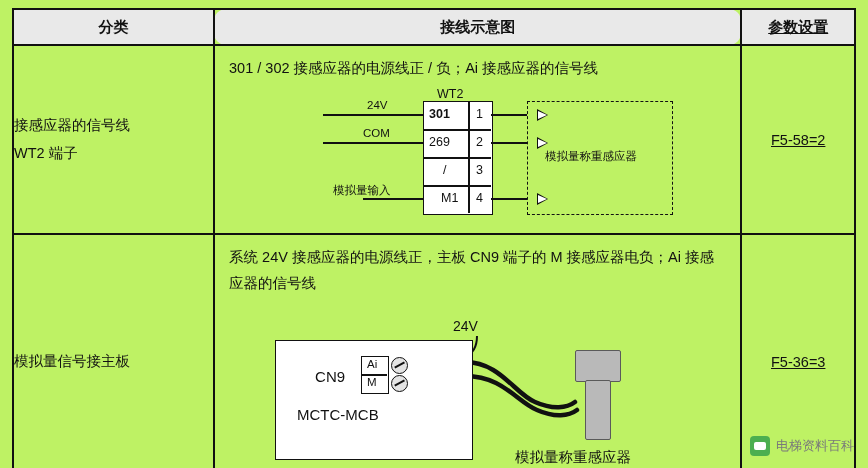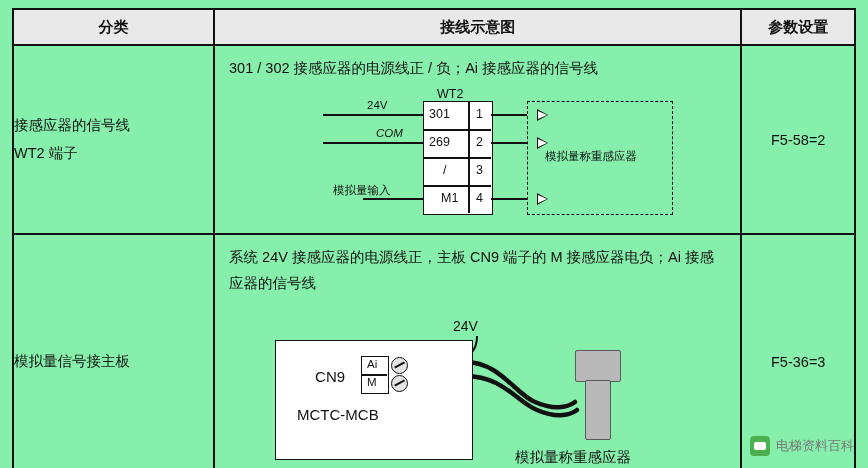--- a/index.html
+++ b/index.html
@@ -1,24 +1,24 @@
 <!DOCTYPE html>
 <html><head>
 <meta charset="utf-8">
 <style>
   html,body{margin:0;padding:0;background:#ffffff;}
   body{font-family:"Liberation Sans","DejaVu Sans",sans-serif;color:#111;}
-  #page{position:relative;width:868px;height:468px;background:#86efac;overflow:hidden;}
+  #page{position:relative;width:868px;height:468px;background:#bef264;overflow:hidden;}
 
   table.main{border-collapse:collapse;position:absolute;left:12px;top:8px;width:844px;}
   table.main td,table.main th{border:2px solid #111;padding:0;vertical-align:middle;}
   thead th{background:#e9e9e9;height:34px;font-size:15px;font-weight:bold;text-align:center;}
   .col1{width:200px;}
-  .col2{width:528px;}
-  .col3{width:112px;}
+  .col2{width:528px;border-radius:12px;}
+  .col3{width:112px;text-decoration:underline;}
 
   .cat-cell{padding:8px 14px;font-size:14.5px;line-height:1.9;}
   .param-cell{text-align:center;font-size:14.5px;}
 
   .diagram{position:relative;}
   .desc{font-size:14.5px;line-height:1.75;padding:10px 14px 2px 14px;}
 
   
   .d1{position:relative;height:150px;}
   .term-box{position:absolute;border:1.6px solid #111;background:#fff;}
@@ -72,36 +72,36 @@
             <span class="lbl-s" style="left:222px;top:4px;">WT2</span>
 
             <div class="term-box" style="left:208px;top:18px;width:68px;height:112px;"></div>
 
             <div class="thin" style="left:253px;top:18px;width:1.6px;height:112px;"></div>
 
             <div class="thin" style="left:208px;top:46px;width:68px;height:1.6px;"></div>
             <div class="thin" style="left:208px;top:74px;width:68px;height:1.6px;"></div>
             <div class="thin" style="left:208px;top:102px;width:68px;height:1.6px;"></div>
 
-            <span class="lbl-s" style="left:214px;top:24px;">301</span>
+            <span class="lbl-s" style="left:214px;top:24px;font-weight:bold;">301</span>
             <span class="lbl-s" style="left:214px;top:52px;">269</span>
             <span class="lbl-s" style="left:228px;top:80px;">/</span>
             <span class="lbl-s" style="left:226px;top:108px;">M1</span>
 
             <span class="lbl-s" style="left:261px;top:24px;">1</span>
             <span class="lbl-s" style="left:261px;top:52px;">2</span>
             <span class="lbl-s" style="left:261px;top:80px;">3</span>
             <span class="lbl-s" style="left:261px;top:108px;">4</span>
 
             <div class="thin" style="left:108px;top:31px;width:100px;height:1.8px;"></div>
             <div class="thin" style="left:108px;top:59px;width:100px;height:1.8px;"></div>
             <div class="thin" style="left:148px;top:115px;width:60px;height:1.8px;"></div>
 
             <span class="lbl" style="left:152px;top:16px;">24V</span>
-            <span class="lbl" style="left:161px;top:44px;font-style:italic;">COM</span>
+            <span class="lbl" style="left:148px;top:44px;">COM</span>
             <span class="lbl" style="left:118px;top:100px;">模拟量输入</span>
 
             <div class="dashbox" style="left:312px;top:18px;width:144px;height:112px;"></div>
             <span class="lbl" style="left:330px;top:66px;">模拟量称重感应器</span>
 
             <div class="thin" style="left:276px;top:31px;width:36px;height:1.8px;"></div>
             <div class="thin" style="left:276px;top:59px;width:36px;height:1.8px;"></div>
             <div class="thin" style="left:276px;top:115px;width:36px;height:1.8px;"></div>
 
             <div class="tri" style="left:322px;top:26px;">

